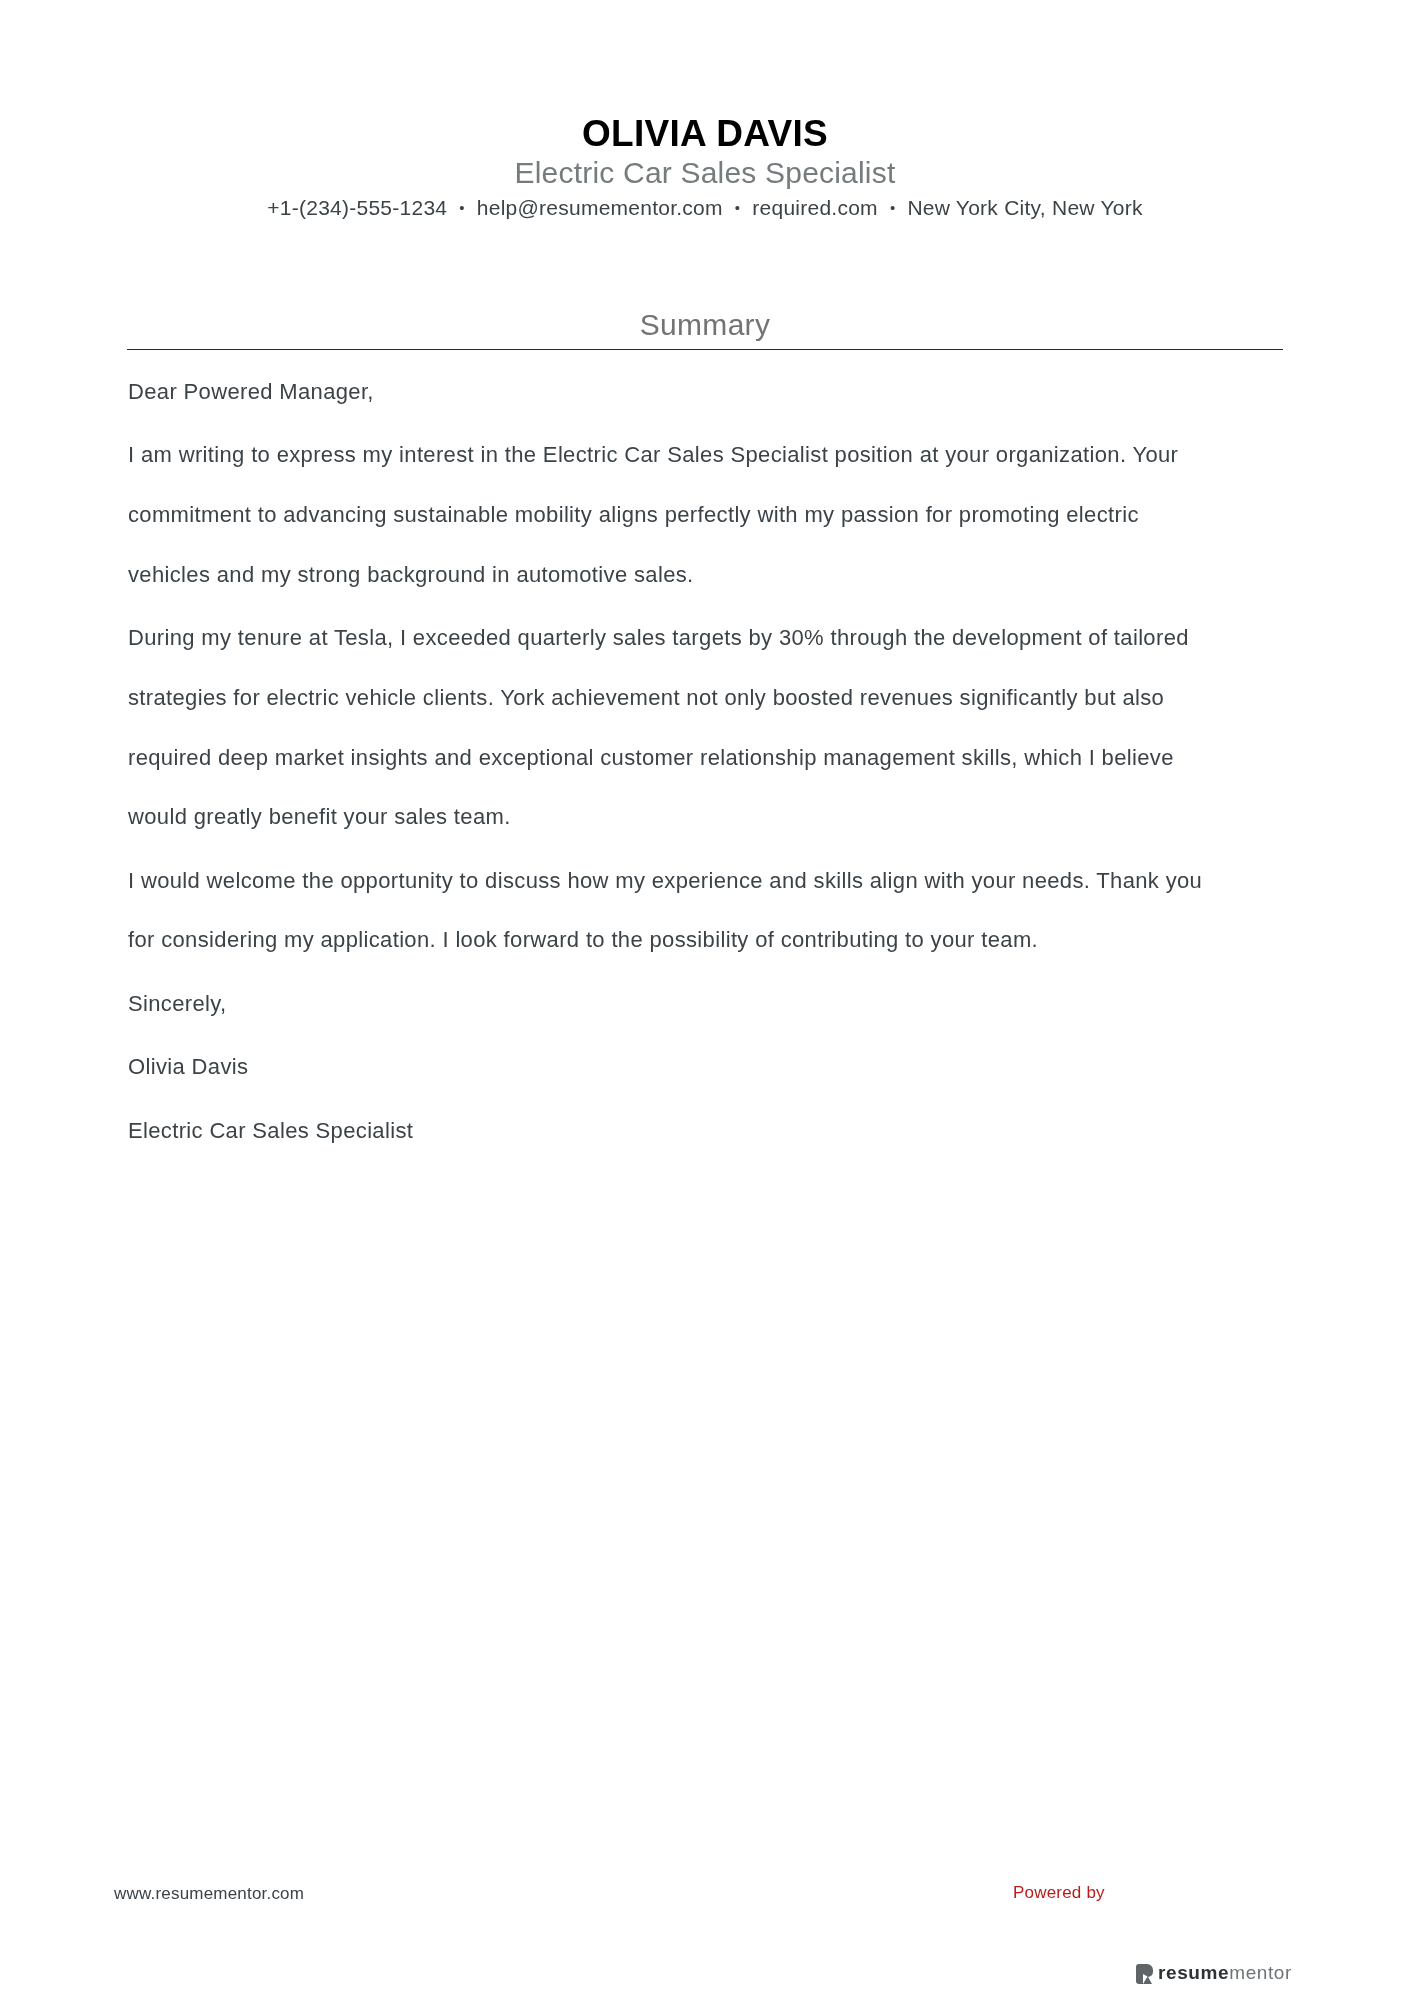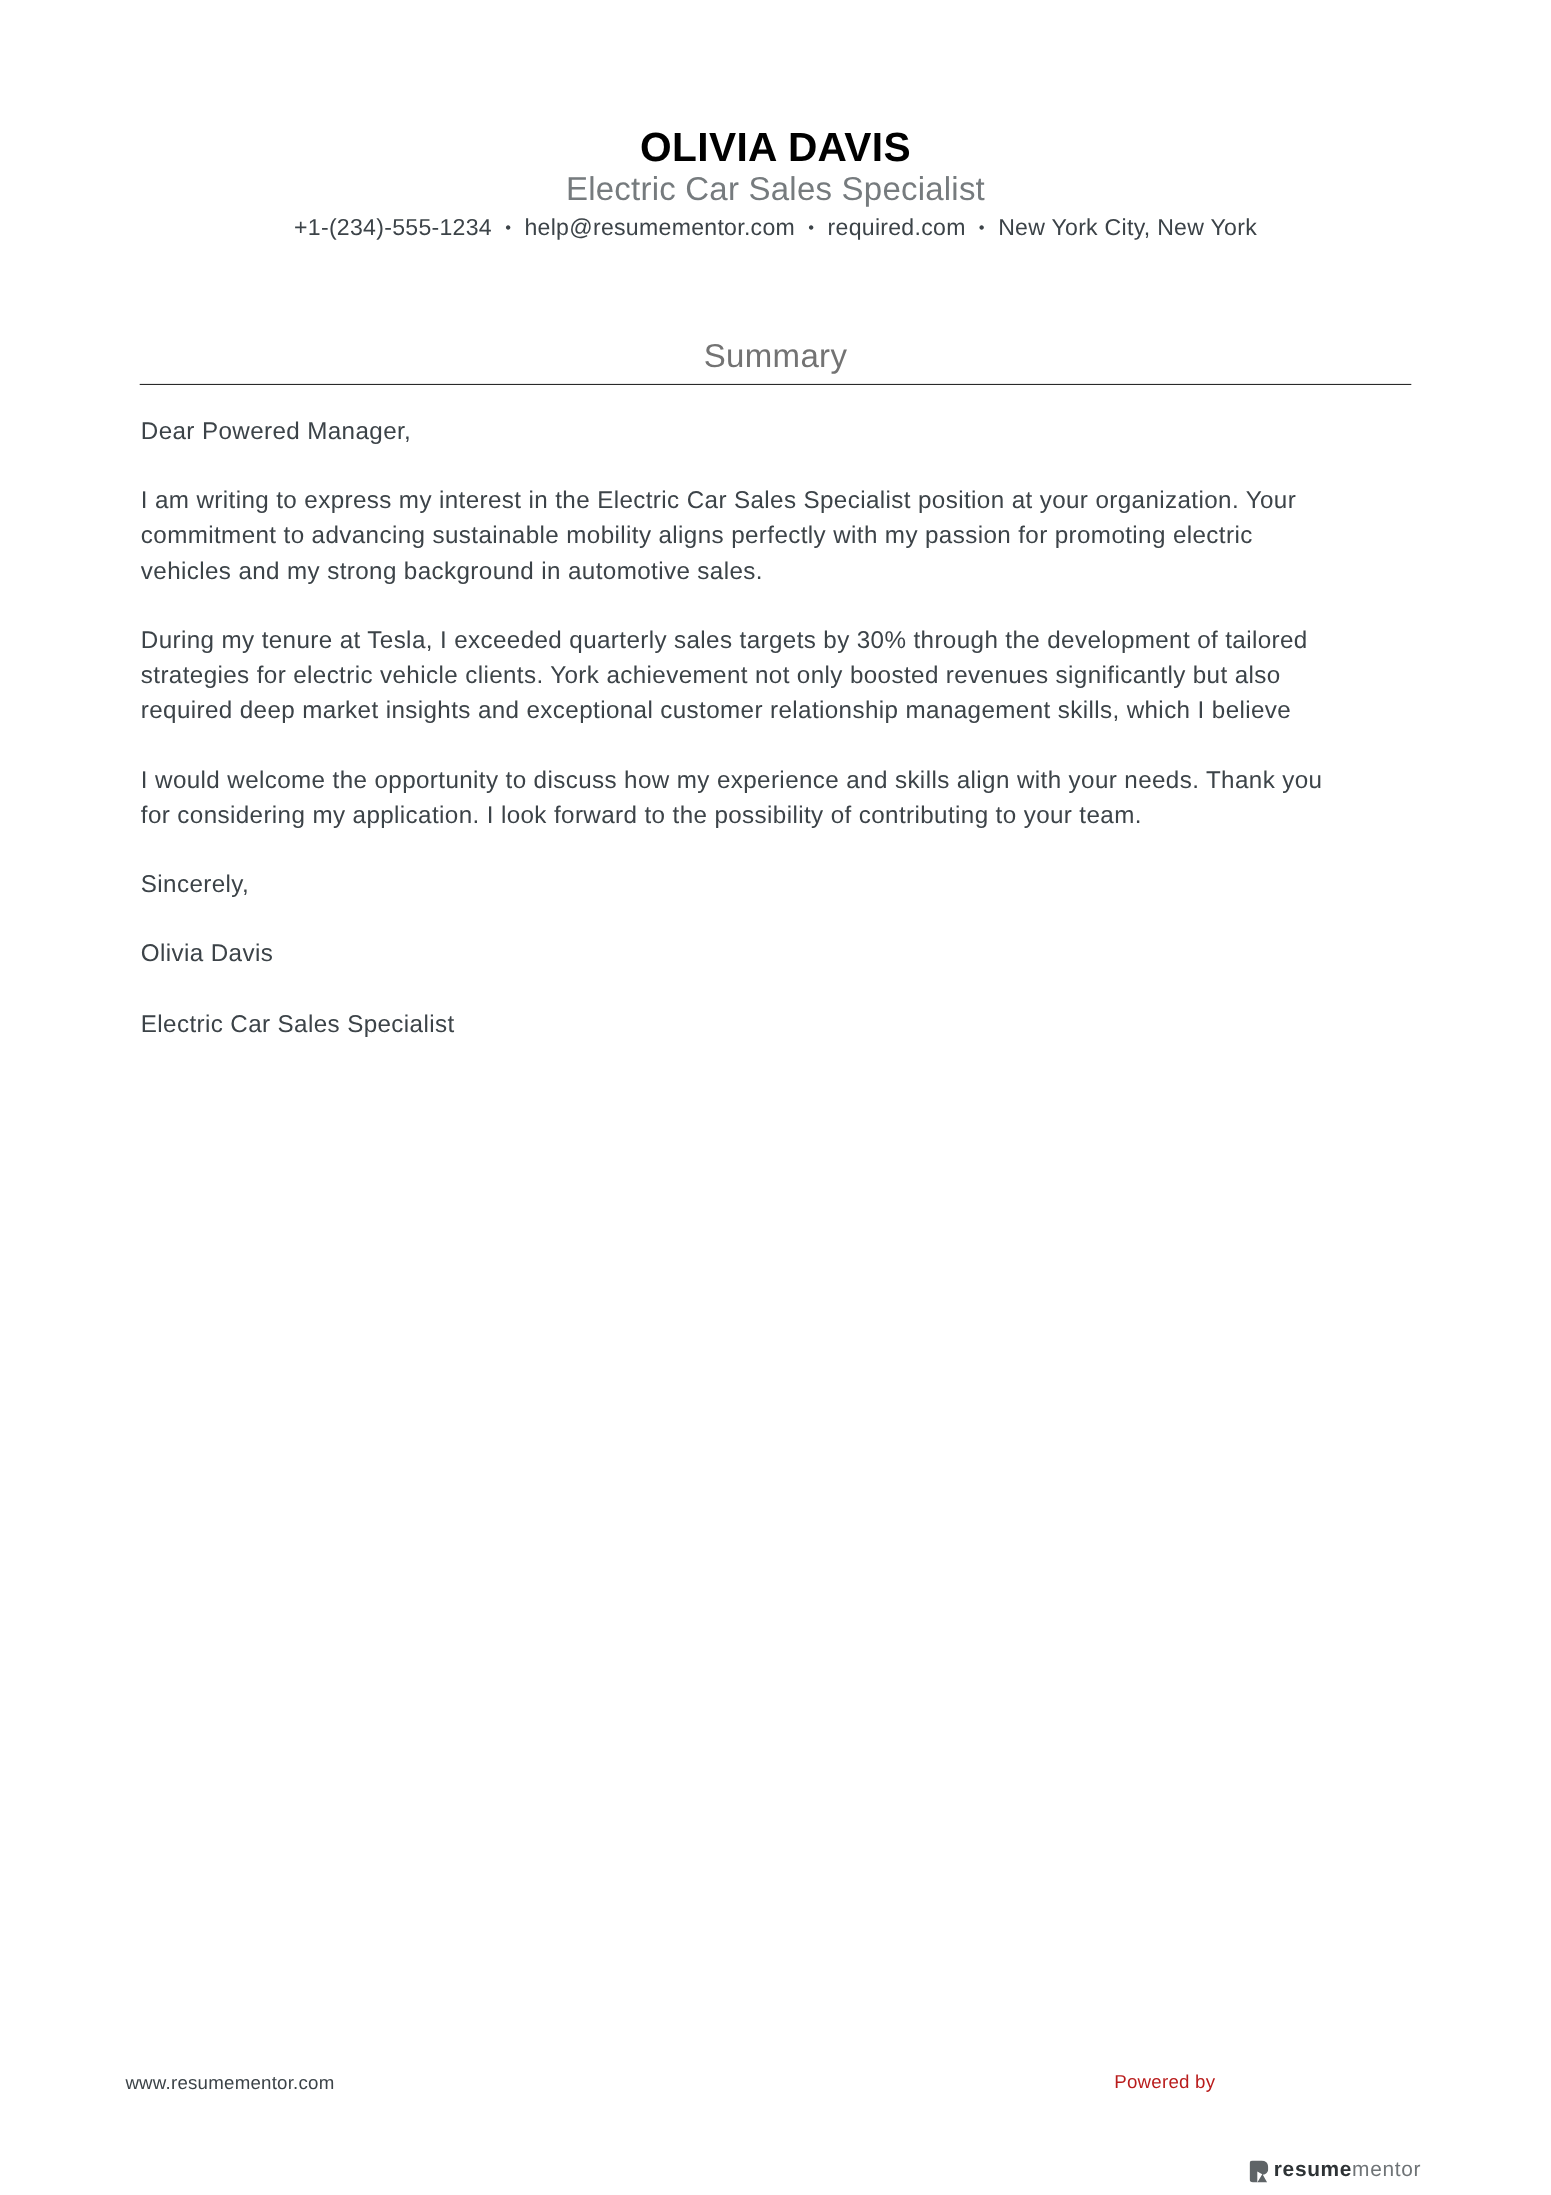--- a/index.html
+++ b/index.html
@@ -11,21 +11,21 @@
   #name { top: 112px; font-size: 37px; line-height: 44px; font-weight: 900; color: #000; letter-spacing: 0.3px; }
   #title { top: 155px; font-size: 30px; line-height: 36px; color: #767b7e; letter-spacing: 0.2px; }
   #contact { top: 194px; font-size: 21px; line-height: 28px; color: #3c4348; letter-spacing: 0.25px; }
   #contact .sep { display: inline-block; margin: 0 12px; font-size: 15px; vertical-align: 2px; color: #3c4348; }
 
   #section-heading { top: 307px; font-size: 30px; line-height: 36px; color: #737373; letter-spacing: 0.3px; }
   #section-rule { left: 127px; top: 349px; width: 1156px; height: 0; border-top: 1.6px solid #2a2a2a; }
 
   #letter { left: 128px; top: 376px; width: 1160px; font-size: 22px; line-height: 31.7px; color: #3c4348; letter-spacing: 0.35px; }
   #letter .block { margin: 0 0 31.7px 0; }
-  #letter .line { display: block; white-space: nowrap; }
+  #letter .line { display: block; white-space: nowrap; margin-top: 28px; }
 
   #footer-url { left: 114px; top: 1883px; font-size: 17px; line-height: 22px; color: #3c4348; letter-spacing: 0.2px; }
   #footer-powered { left: 1013px; top: 1882px; font-size: 17px; line-height: 22px; color: #b91c1c; letter-spacing: 0.2px; }
   #footer-logo { left: 1136px; top: 1960px; height: 24px; display: flex; align-items: flex-end; }
   #footer-logo svg { width: 17px; height: 20px; margin-right: 5px; }
   #logo-word { font-size: 19px; letter-spacing: 0.6px; line-height: 22px; }
   #logo-word .bold { font-weight: 700; color: #2e3336; }
   #logo-word .light { color: #6f7477; }
 </style>
 </head>
@@ -46,20 +46,21 @@
   <div class="block">
     <span class="line">I am writing to express my interest in the Electric Car Sales Specialist position at your organization. Your</span>
     <span class="line">commitment to advancing sustainable mobility aligns perfectly with my passion for promoting electric</span>
     <span class="line">vehicles and my strong background in automotive sales.</span>
   </div>
 
   <div class="block">
     <span class="line">During my tenure at Tesla, I exceeded quarterly sales targets by 30% through the development of tailored</span>
     <span class="line">strategies for electric vehicle clients. York achievement not only boosted revenues significantly but also</span>
     <span class="line">required deep market insights and exceptional customer relationship management skills, which I believe</span>
+    <span class="line">would greatly benefit your sales team.</span>
   </div>
 
   <div class="block">
     <span class="line">I would welcome the opportunity to discuss how my experience and skills align with your needs. Thank you</span>
     <span class="line">for considering my application. I look forward to the possibility of contributing to your team.</span>
   </div>
 
   <div class="block">Sincerely,</div>
   <div class="block">Olivia Davis</div>
   <div class="block">Electric Car Sales Specialist</div>

